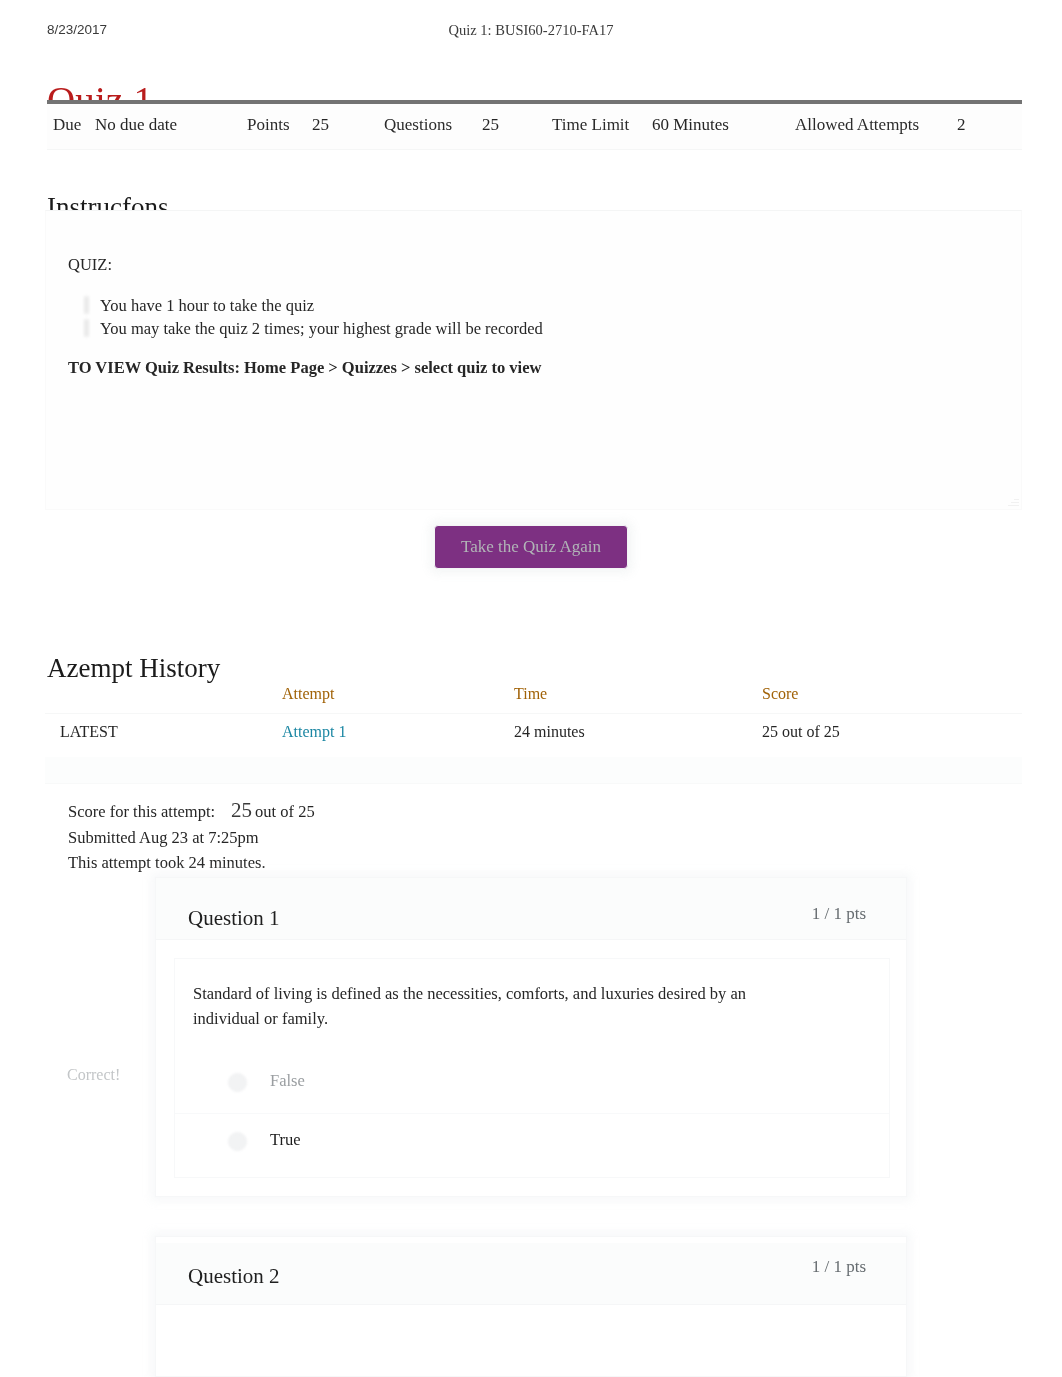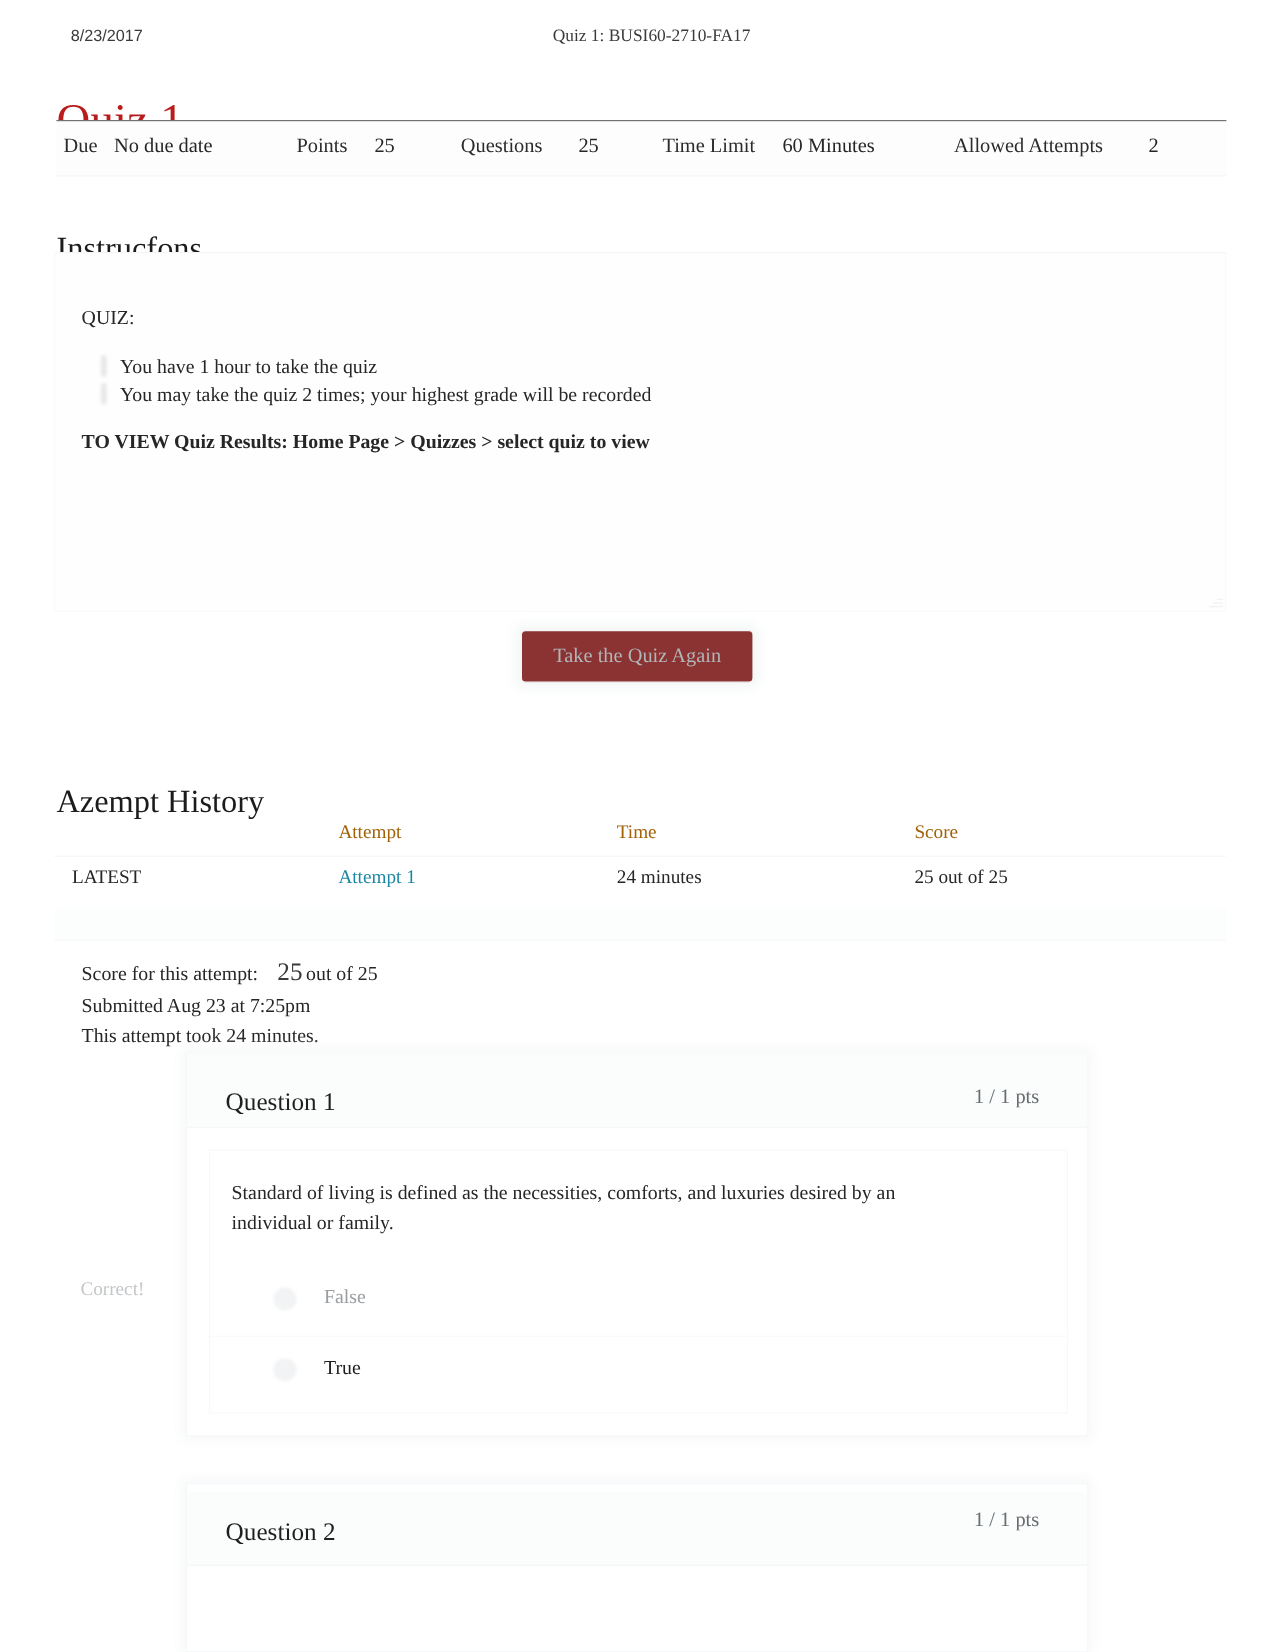--- a/index.html
+++ b/index.html
@@ -19,21 +19,20 @@
   
   .print-header {
     position: absolute;
     top: 22px;
     left: 0;
     width: 876px;
     height: 22px;
     font-family: "Liberation Sans", sans-serif;
     font-size: 13.5px;
     color: #3a3a3a;
-    margin-left: 12px;
   }
   .print-header .ph-date {
     position: absolute;
     left: 47px;
     top: 0;
   }
   .print-header .ph-title {
     position: absolute;
     left: 0;
     top: 0;
@@ -54,21 +53,21 @@
     letter-spacing: 0.2px;
   }
 
   
   .detail-bar {
     position: absolute;
     left: 47px;
     top: 100px;
     width: 975px;
     height: 45px;
-    border-top: 1px solid #737373;
+    border-top: 4px solid #737373;
     border-bottom: 1px solid #f5f6f6;
     background: #fdfdfd;
   }
   .detail-bar .dl {
     position: absolute;
     top: 11px;
     font-size: 17px;
     color: #262626;
     white-space: nowrap;
   }
@@ -172,21 +171,21 @@
     top: 525px;
     width: 1062px;
     text-align: center;
   }
   .btn-retake {
     display: inline-block;
     padding: 11px 26px;
     font-family: "Liberation Serif", "DejaVu Serif", serif;
     font-size: 17px;
     color: #a9adb0;
-    background: #7f1d1d;
+    background: #701a75;
     border: 1px solid #f2f4f5;
     border-radius: 4px;
     box-shadow: 0 0 10px 5px rgba(243,245,246,0.95);
     filter: blur(0.65px);
     opacity: 0.9;
   }
 
   
   .ah-head {
     position: absolute;

